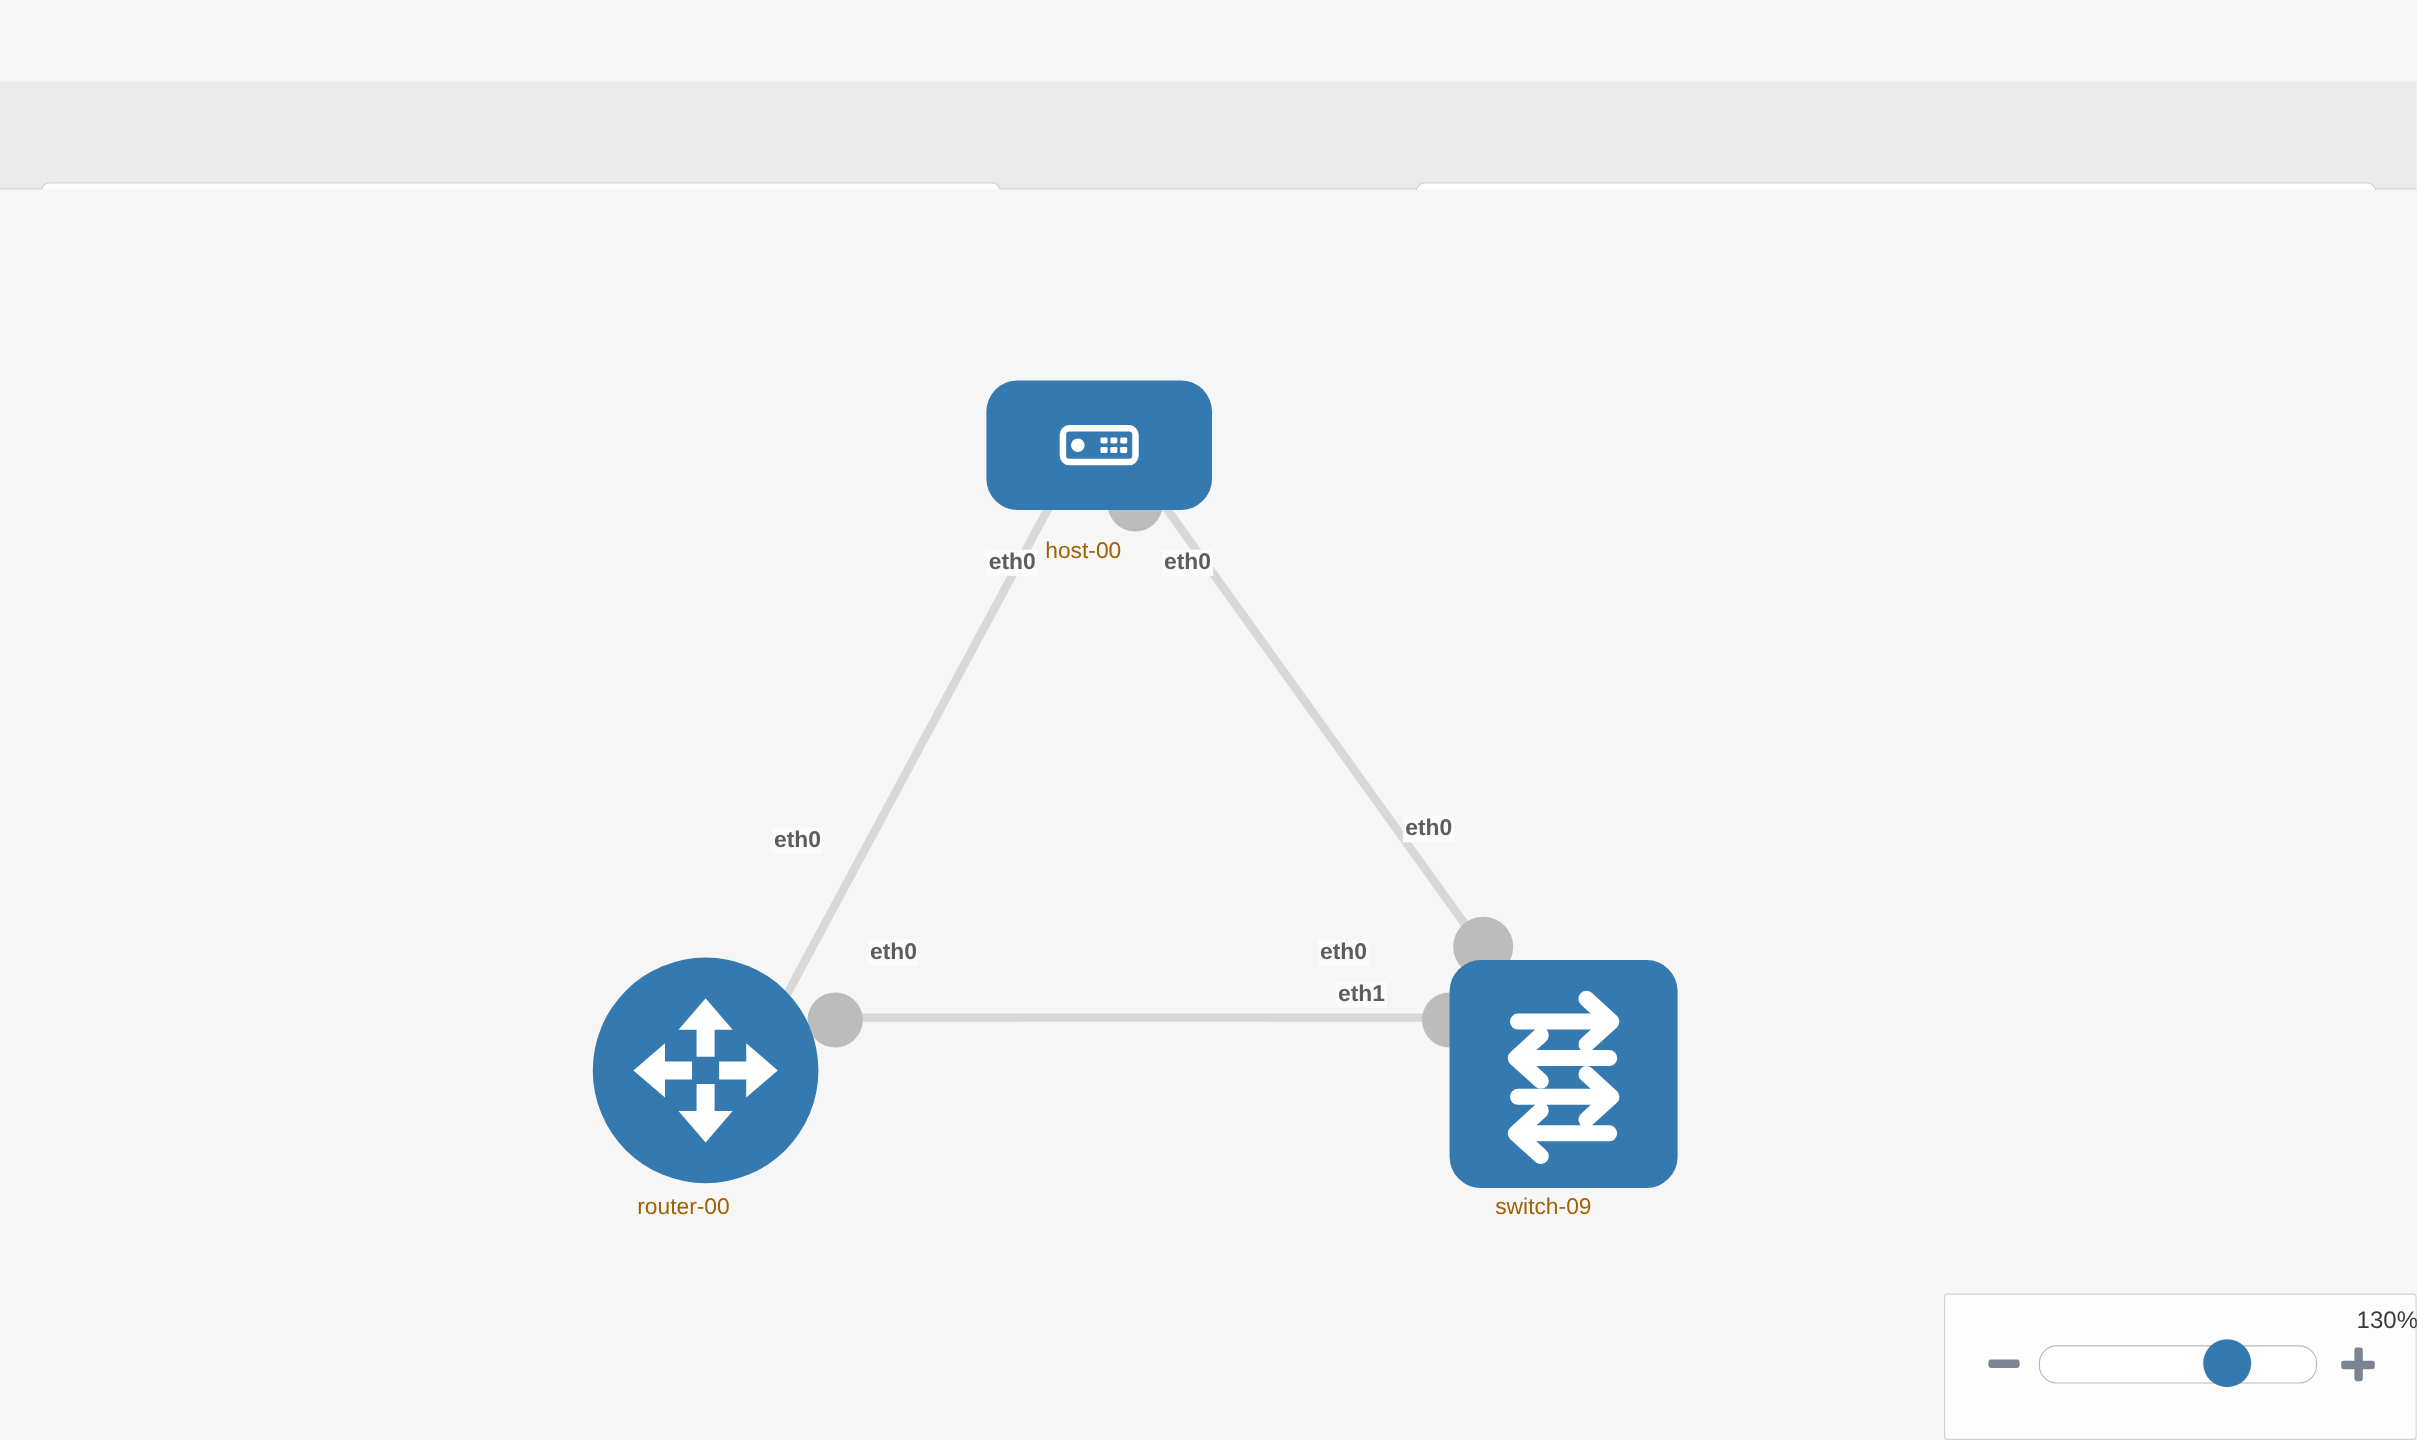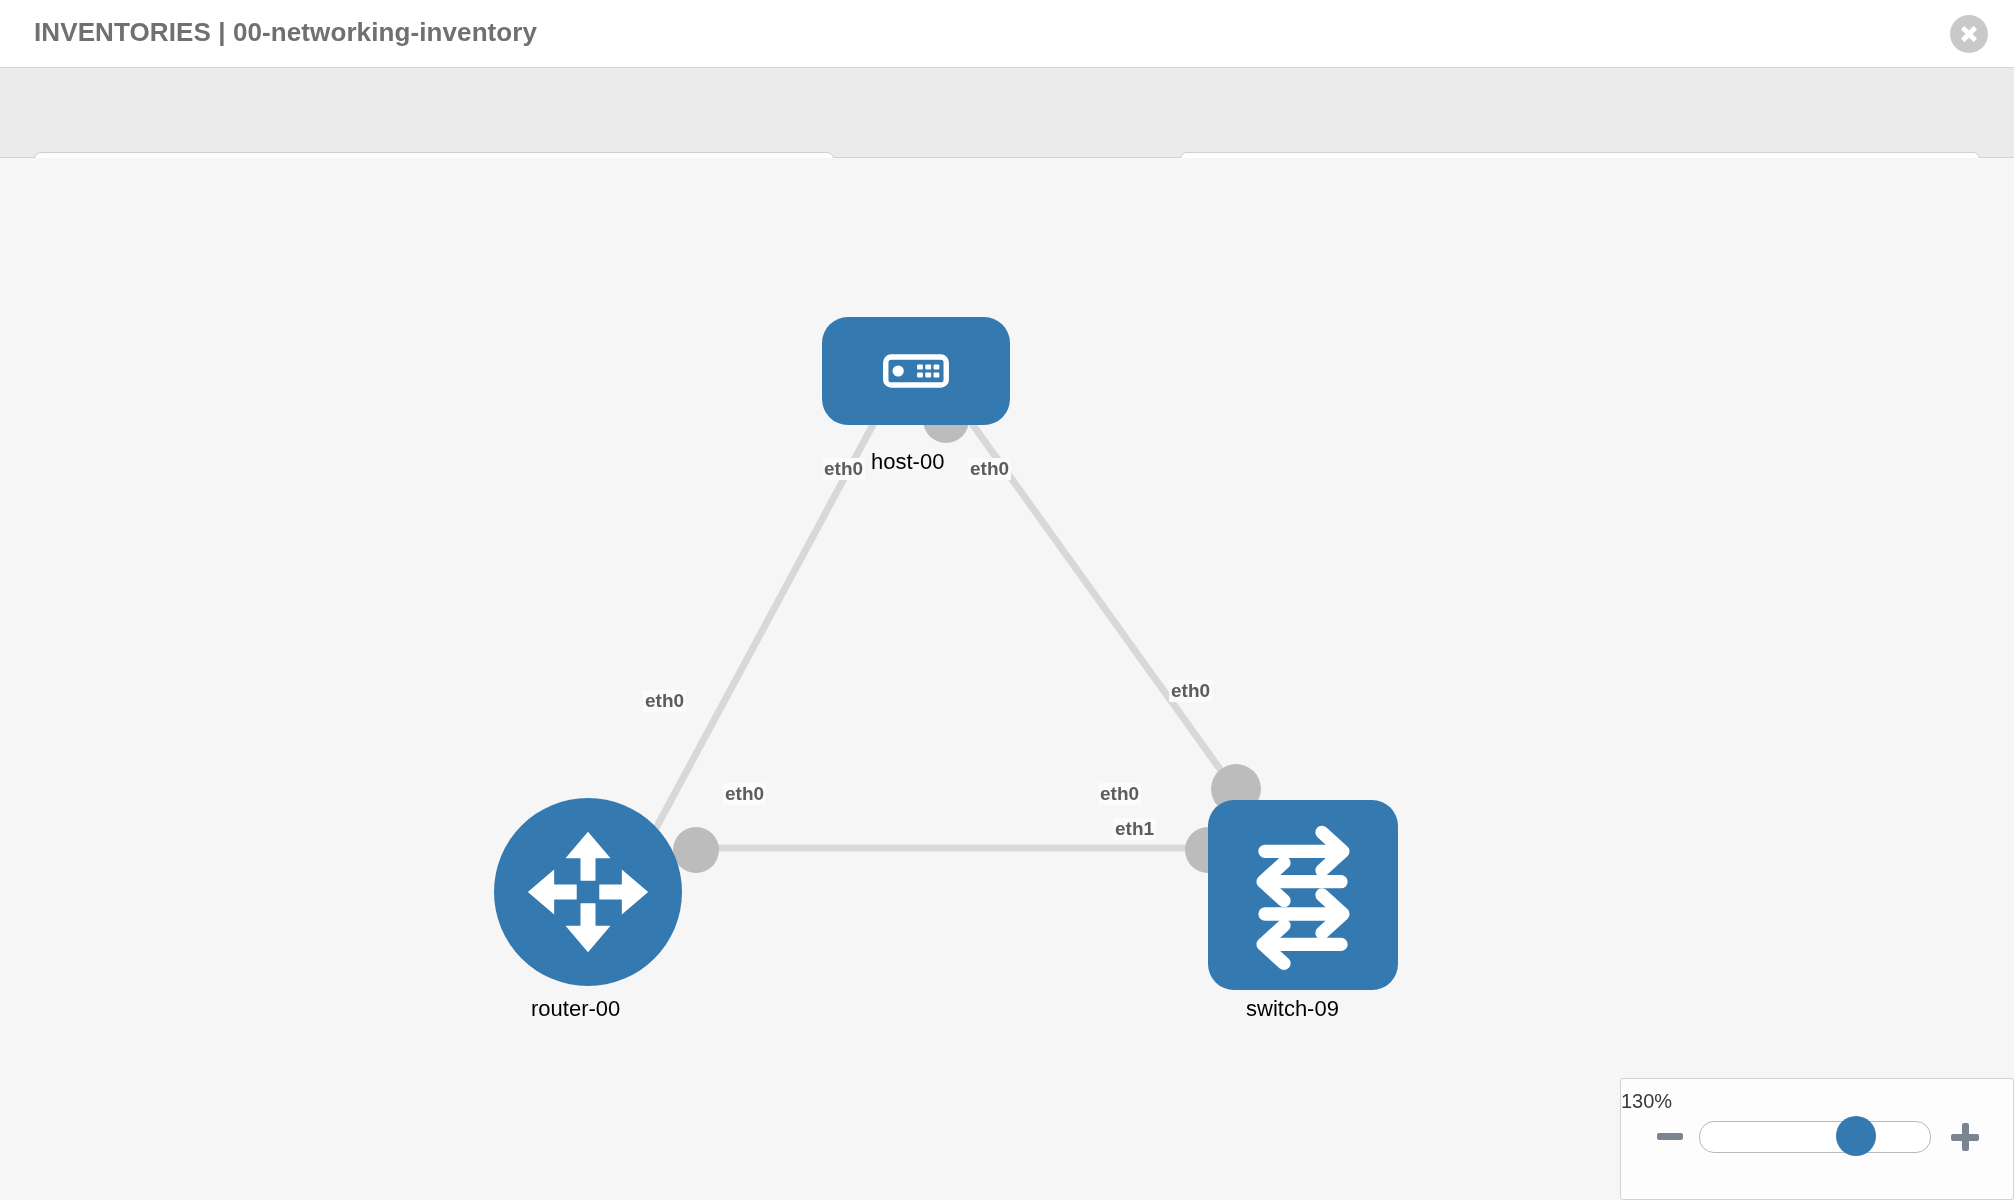--- a/index.html
+++ b/index.html
@@ -88,21 +88,21 @@
   .node{position:absolute;cursor:pointer;}
 
   .node-host{left:822px;top:159px;width:188px;height:108px;
     background:#3479b0;border-radius:26px;}
   .node-router{left:494px;top:640px;width:188px;height:188px;
     background:#3479b0;border-radius:50%;}
   .node-switch{left:1208px;top:642px;width:190px;height:190px;
     background:#3479b0;border-radius:26px;}
 
   .node-label{
-    position:absolute;font-size:22px;color:#000000;
+    position:absolute;font-size:19px;color:#a16207;
     background:#f7f7f7;white-space:nowrap;
     padding:0 3px;
   }
   .label-host{left:868px;top:291px;}
   .label-router{left:528px;top:838px;}
   .label-switch{left:1243px;top:838px;}
 
   .edge-label{
     position:absolute;font-size:19px;color:#5d5d5d;
     background:#fbfbfb;white-space:nowrap;padding:0 2px;font-weight:bold;
@@ -113,24 +113,20 @@
   .el-switch-up{left:1169px;top:522px;}
   .el-router-right{left:723px;top:625px;}
   .el-switch-left-a{left:1098px;top:625px;}
   .el-switch-left-b{left:1113px;top:660px;}
 </style>
 </head>
 <body>
 
 <div id="app">
 
-  <div class="header">
-    <div class="header-title">INVENTORIES | 00-networking-inventory</div>
-    <div class="close-btn"></div>
-  </div>
 
   <div class="toolbar">
 
     <div class="actions-select">
       <span class="actions-label">ACTIONS</span>
       <span class="caret"></span>
     </div>
 
     <svg class="tool-icon wrench-icon" viewBox="0 0 32 32">
       <path fill="#757e87" d="M24.6 4.3c-3.6-1.1-7.3 1.9-7.3 5.7 0 .9.2 1.7.6 2.5L5.6 24.8c-1 1-1 2.6 0 3.6s2.6 1 3.6 0L21.4 16.1c.8.4 1.6.6 2.5.6 3.8 0 6.8-3.7 5.7-7.3l-3.5 3.5-3.3-.6-.6-3.3 3.4-3.4z"></path>
@@ -215,21 +211,21 @@
     <div class="edge-label el-host-left">eth0</div>
     <div class="edge-label el-host-right">eth0</div>
     <div class="edge-label el-router-up">eth0</div>
     <div class="edge-label el-switch-up">eth0</div>
     <div class="edge-label el-router-right">eth0</div>
     <div class="edge-label el-switch-left-a">eth0</div>
     <div class="edge-label el-switch-left-b">eth1</div>
   </div>
 
   <div style="position:absolute;left:1620px;top:1078px;width:394px;height:122px;background:#fdfdfd;border:1px solid #d2d2d2;border-radius:3px;box-sizing:border-box;">
-    <div style="position:absolute;left:0;top:11px;width:394px;text-align:left;font-size:20px;color:#3a3a3a;">130%</div>
+    <div style="position:absolute;left:0;top:11px;width:394px;text-align:right;font-size:20px;color:#3a3a3a;">130%</div>
     <div style="position:absolute;left:36px;top:54px;width:26px;height:7px;background:#7b8591;border-radius:2px;cursor:pointer;"></div>
     <div style="position:absolute;left:78px;top:42px;width:230px;height:30px;border:1px solid #b9b9b9;border-radius:15px;background:#ffffff;cursor:pointer;">
       <div style="position:absolute;left:136px;top:-6px;width:40px;height:40px;border-radius:50%;background:#3479b0;cursor:pointer;"></div>
     </div>
     <div style="position:absolute;left:330px;top:44px;width:28px;height:28px;cursor:pointer;">
       <div style="position:absolute;left:0;top:11px;width:28px;height:7px;background:#7b8591;border-radius:2px;"></div>
       <div style="position:absolute;left:11px;top:0;width:7px;height:28px;background:#7b8591;border-radius:2px;"></div>
     </div>
   </div>
 

